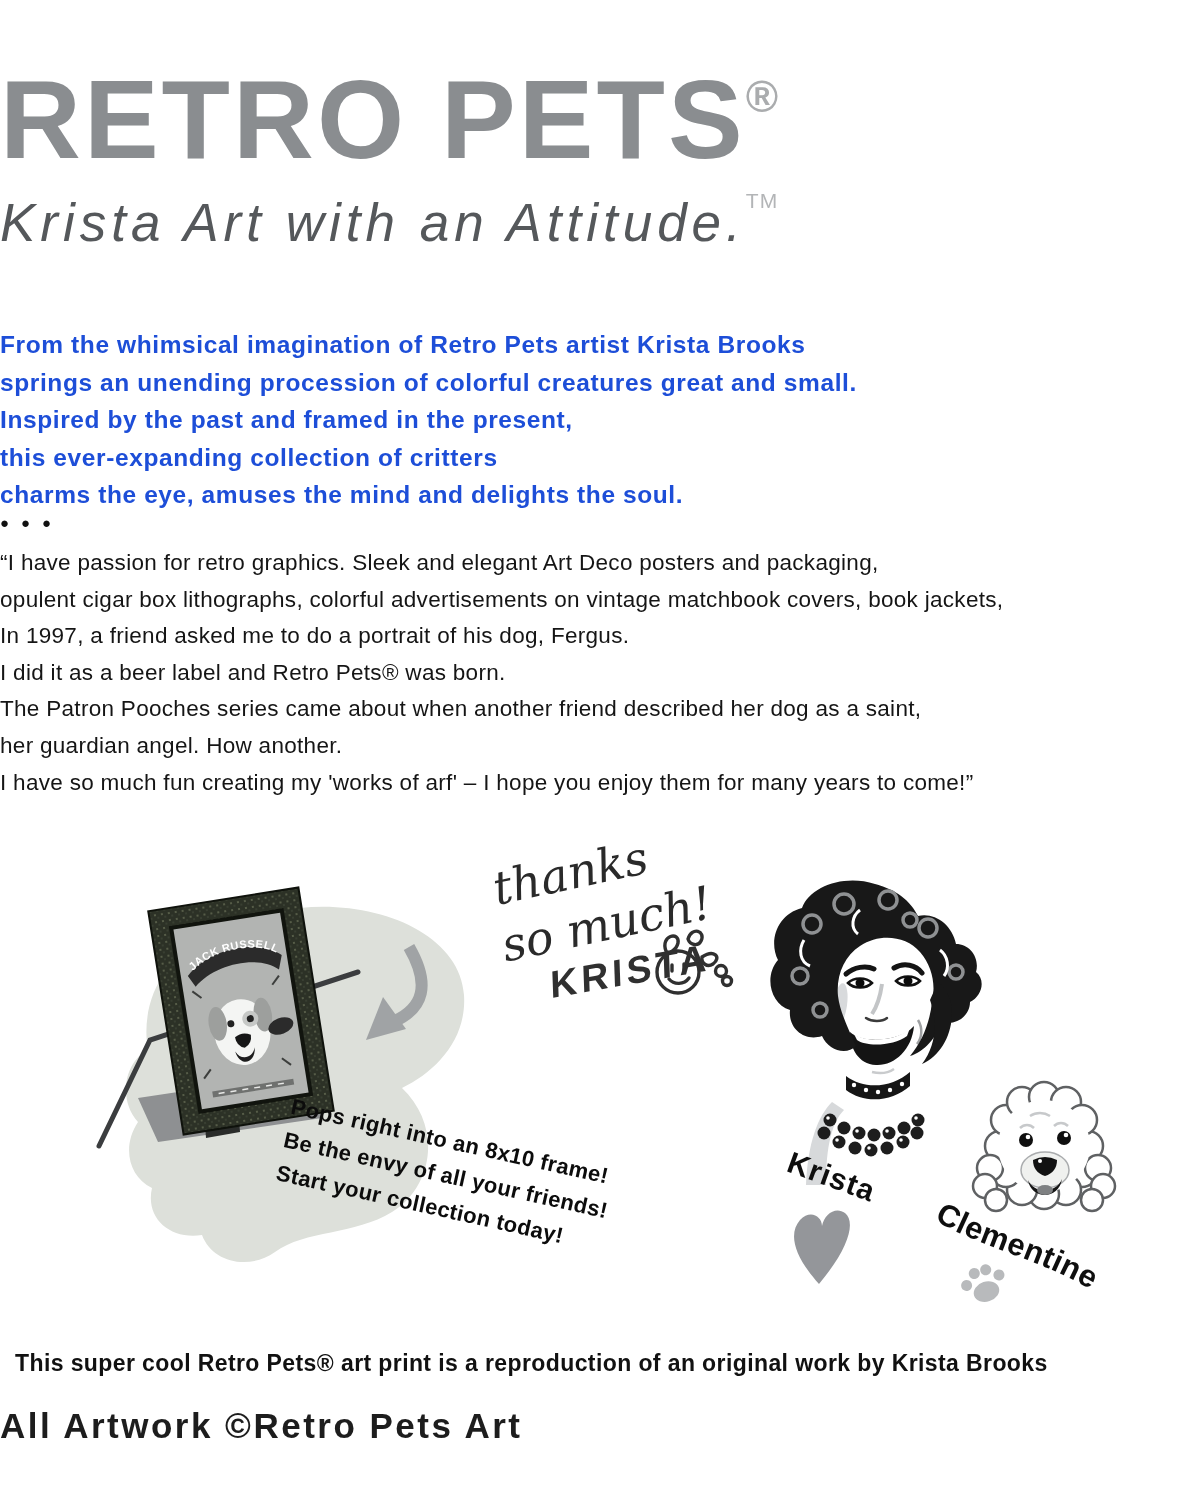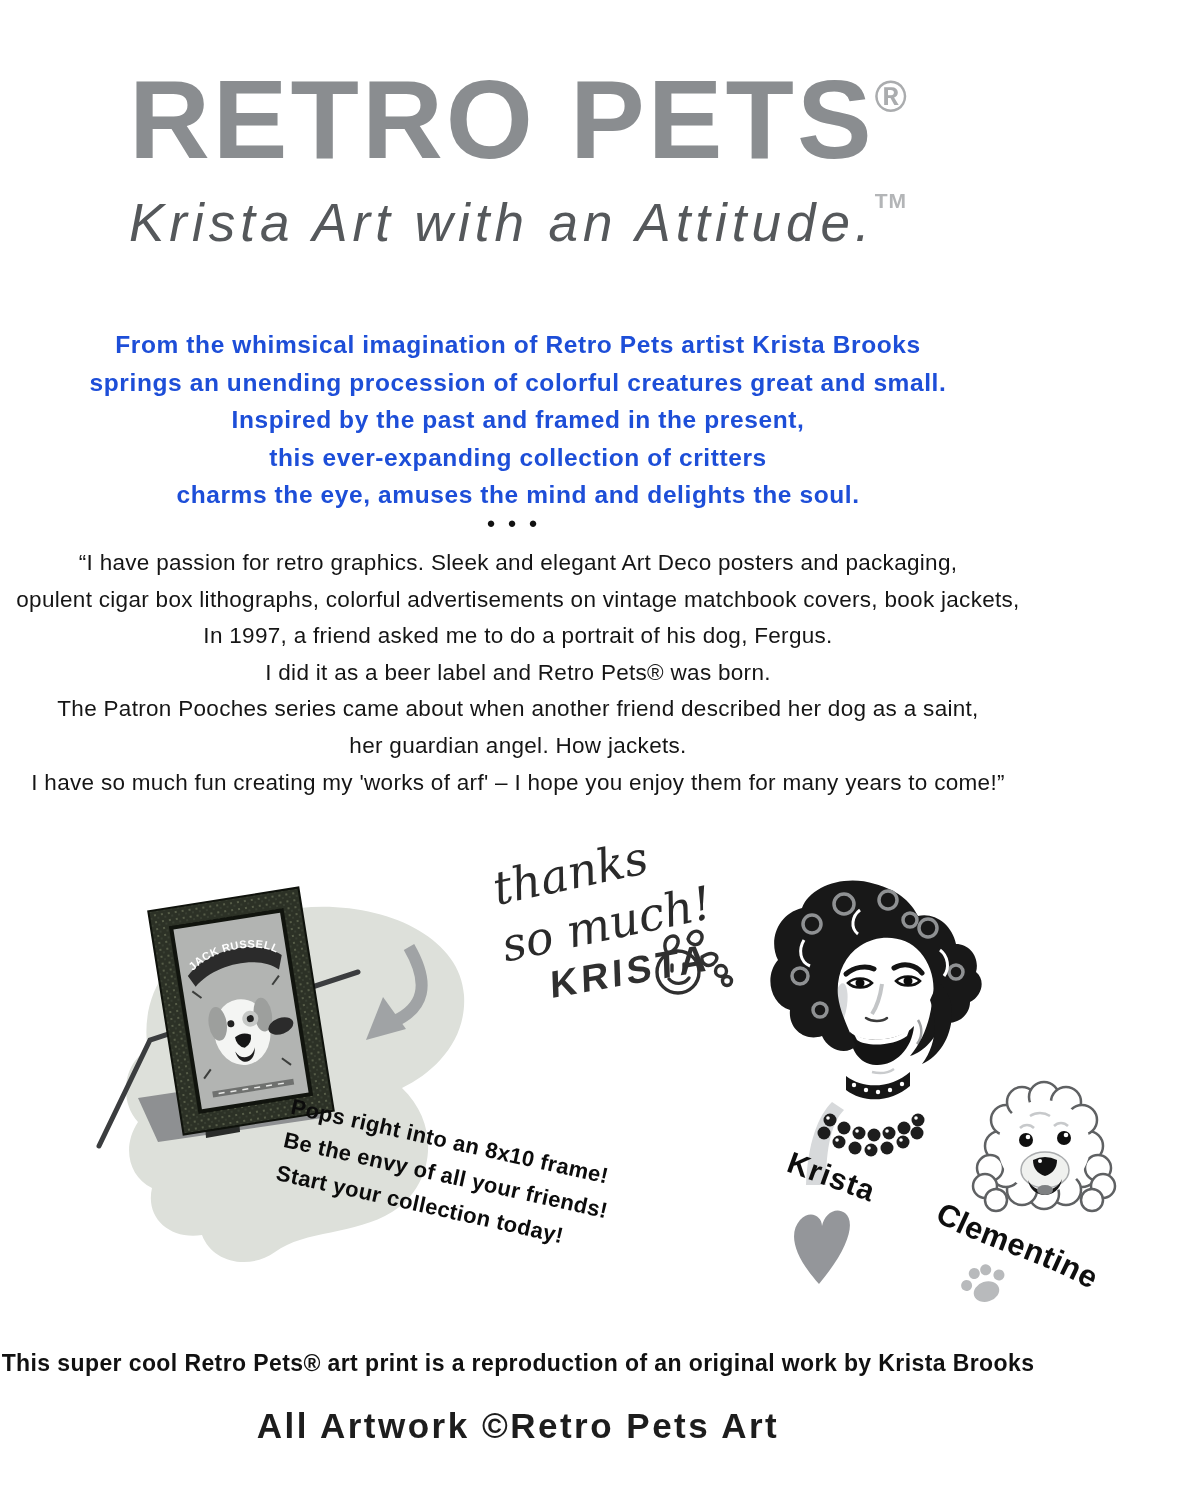--- a/index.html
+++ b/index.html
@@ -1,25 +1,25 @@
 <!DOCTYPE html>
 <html><head>
 <meta charset="utf-8">
 <style>
   html,body{margin:0;padding:0;background:#fff;}
   .page{position:relative;width:1200px;height:1498px;background:#ffffff;overflow:hidden;
         font-family:"Liberation Sans",sans-serif;color:#141414;}
   .abs{position:absolute;}
-  .center{left:0;width:1036px;text-align:center;}
+  .center{left:0;width:1036px;text-align:left;}
 
   
   .logo{top:64px;font-size:112px;font-weight:800;letter-spacing:3px;color:#8a8d90;line-height:1;}
   .logo .reg{font-size:44px;color:#aaacae;vertical-align:super;font-weight:700;letter-spacing:0;position:relative;top:-8px;}
   .tagline{top:196px;font-size:53px;font-style:italic;color:#55585b;letter-spacing:5px;line-height:1;}
-  .tagline .tm{font-size:21px;color:#b3b5b7;vertical-align:super;font-style:normal;font-weight:700;letter-spacing:1px;position:relative;top:-14px;}
+  .tagline .tm{font-size:21px;color:#b3b5b7;vertical-align:super;font-style:normal;font-weight:400;letter-spacing:1px;position:relative;top:-14px;}
 
   
   .intro{top:326px;font-size:24.5px;font-weight:700;line-height:37.6px;letter-spacing:0.6px;color:#1d4ed8;}
 
   
   .dots{top:514px;font-size:15px;letter-spacing:12px;color:#111;}
 
   
   .quote{top:545px;font-size:22.5px;line-height:36.6px;letter-spacing:0.3px;color:#151515;}
 
@@ -31,21 +31,21 @@
   .hand{font-family:"DejaVu Serif",serif;font-style:italic;color:#2a2a2a;white-space:nowrap;}
   .hand-thanks{left:492px;top:846px;font-size:46px;transform:rotate(-12deg);}
   .hand-somuch{left:500px;top:897px;font-size:46px;transform:rotate(-12deg);}
   .hand-krista{left:549px;top:950px;font-size:38px;font-family:"Liberation Sans",sans-serif;font-style:normal;
                font-weight:700;letter-spacing:4px;color:#303030;transform:rotate(-10deg) skewX(-8deg);}
 
   
   .cap-krista{left:786px;top:1160px;font-size:30px;font-weight:700;letter-spacing:1px;color:#0e0e0e;transform:rotate(20deg);white-space:nowrap;}
 
   
-  .foot-bold{top:1350px;font-size:23px;font-weight:700;letter-spacing:0.4px;color:#111;}
+  .foot-bold{top:1350px;font-size:23px;font-weight:700;letter-spacing:0.4px;color:#111;margin-left:15px;}
   .foot-copy{top:1406px;font-size:35px;font-weight:700;letter-spacing:2.5px;color:#1d1d1d;}
 
   svg{display:block;}
 </style>
 </head>
 <body>
 
 <div class="page">
 
   <div class="abs center logo"><span>RETRO PETS</span><span class="reg">®</span></div>
@@ -61,21 +61,21 @@
   </div>
 
   <div class="abs center dots">●●●</div>
 
   <div class="abs center quote">
     <div>“I have passion for retro graphics. Sleek and elegant Art Deco posters and packaging,</div>
     <div>opulent cigar box lithographs, colorful advertisements on vintage matchbook covers, book jackets,</div>
     <div>In 1997, a friend asked me to do a portrait of his dog, Fergus.</div>
     <div>I did it as a beer label and Retro Pets® was born.</div>
     <div>The Patron Pooches series came about when another friend described her dog as a saint,</div>
-    <div>her guardian angel. How jackets.</div>
+    <div>her guardian angel. How another.</div>
     <div>I have so much fun creating my 'works of arf' – I hope you enjoy them for many years to come!”</div>
   </div>
 
   <svg class="abs" style="left:88px;top:900px;" width="392" height="372" viewBox="0 0 392 372">
     <path fill="#dde0da" d="M212,8 C292,0 372,35 376,95 C379,140 347,172 314,188
       C354,226 346,286 304,312 C267,335 217,330 187,352 C160,371 124,362 114,335
       C82,340 57,318 64,288 C40,276 34,246 50,222 C30,200 36,162 60,150
       C52,105 74,55 122,40 C152,28 182,14 212,8 Z"></path>
   </svg>
 

